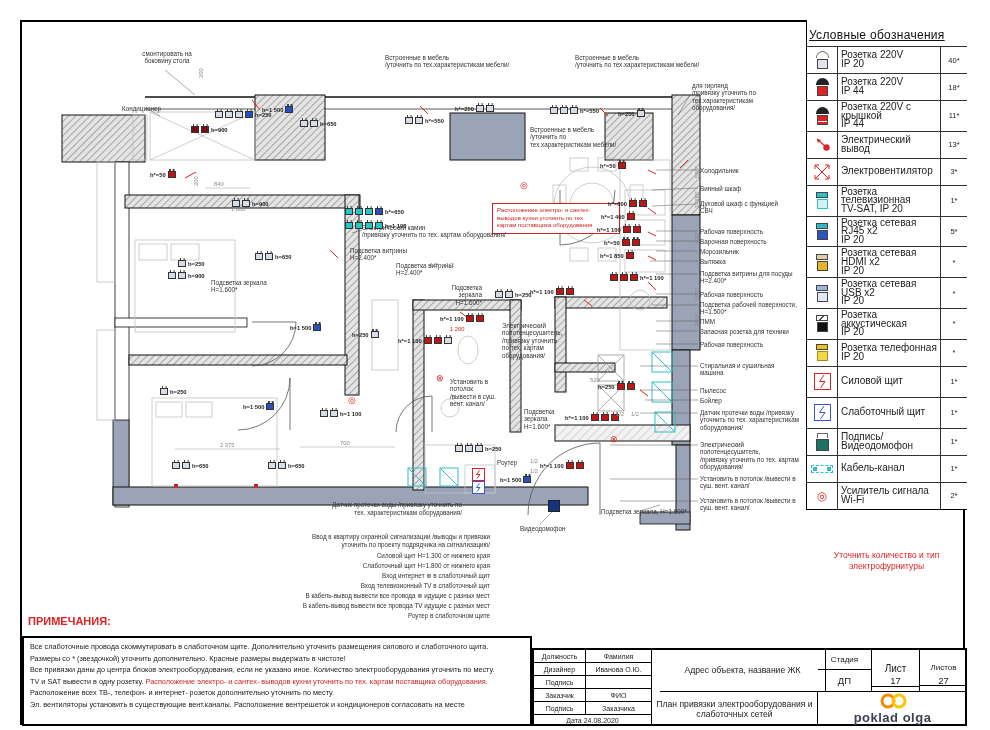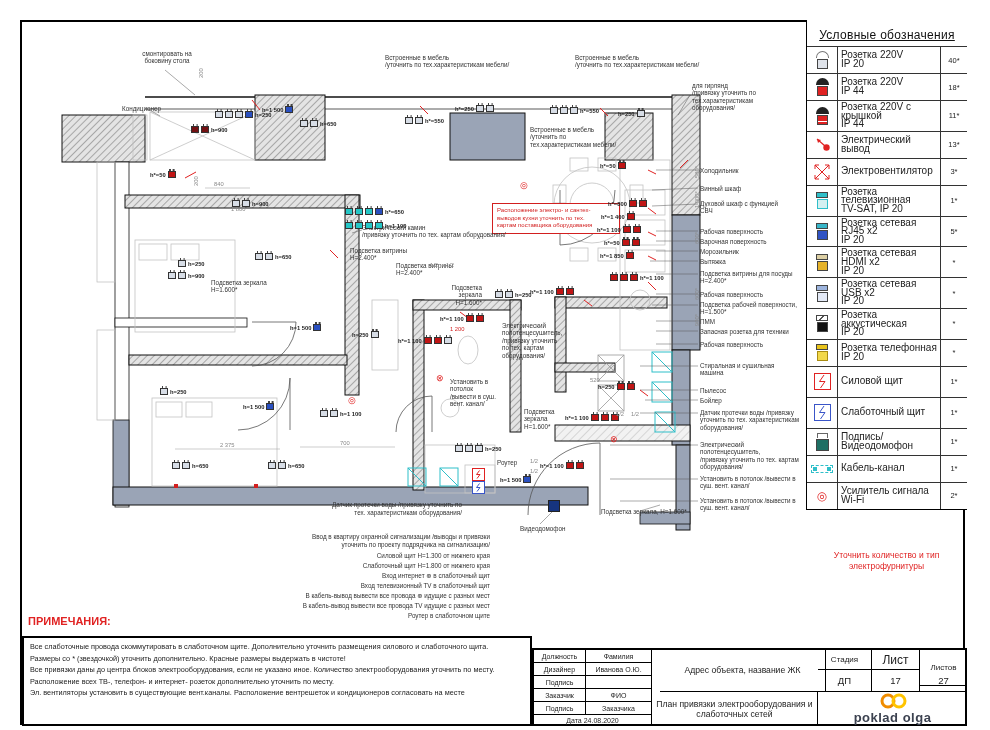--- a/index.html
+++ b/index.html
@@ -26,21 +26,21 @@
   .sk.r{background:#c01515}.sk.g{background:#d7dde6}.sk.b{background:#2a50c0}.sk.t{background:#25c6c6}.sk.d{background:#731012}
   .wifi{position:absolute;color:#e02222;font-size:9px;line-height:9px}
   .vent{position:absolute;color:#e02222;font-size:9px;line-height:9px}
   .pbox{position:absolute;width:11px;height:11px;border:1px solid;background:#fff;display:flex;align-items:center;justify-content:center}
   .dmf{position:absolute;width:10px;height:10px;background:#16347e;border:1px solid #222}
   .warnbox{position:absolute;border:1px solid #d21f1f;color:#d21f1f;background:#fff;
            font-size:6px;line-height:7.6px;padding:3px 4px;white-space:pre-line}
 
   
   .legend{position:absolute;left:806px;top:20px;width:161px;border-left:1.5px solid #000;border-bottom:1.5px solid #000;box-sizing:border-box;background:#fff}
-  .ltitle{font-size:12px;letter-spacing:0.3px;text-align:center;padding:8px 2px 4px;text-decoration:underline;color:#111}
+  .ltitle{font-size:12px;letter-spacing:0.3px;padding:8px 2px 4px;text-decoration:underline;color:#111}
   .lrow{display:flex;align-items:center;border-top:1px solid #333;min-height:26px}
   .licell{width:30px;display:flex;justify-content:center;align-self:stretch;align-items:center;border-right:1px solid #333}
   .ltxt{flex:1;padding:2px 3px;font-size:10px;line-height:8.6px;color:#222}
   .ltxt span{display:block}
   .lcnt{width:26px;align-self:stretch;display:flex;align-items:center;justify-content:center;border-left:1px solid #333;font-size:7.5px;color:#222}
   .lfoot{position:absolute;left:806px;top:550px;width:161px;text-align:center;font-size:8.5px;line-height:11px;color:#e02222;white-space:pre-line}
   .ic{display:flex;flex-direction:column;align-items:center;gap:1px}
   .lsq{width:11px;height:10px;border:0.7px solid #444;box-sizing:border-box;display:block}
   .lsq.s{width:12px;height:6px}
   .dome{width:13px;height:6.5px;background:#222;border-radius:7px 7px 0 0;display:block}
@@ -752,41 +752,42 @@
   </div>
 </div>
 <div class="lfoot">Уточнить количество и тип
 электрофурнитуры</div>
 
 <div class="notes-head">ПРИМЕЧАНИЯ:</div>
 <div class="notes">
   <div class="nline">Все слаботочные провода скоммутировать в слаботочном щите. Дополнительно уточнить размещения силового и слаботочного щита.</div>
   <div class="nline">Размеры со * (звездочкой) уточнить дополнительно. Красные размеры выдержать в чистоте!</div>
   <div class="nline">Все привязки даны до центра блоков электрооборудования, если не указано иное. Количество электрооборудования уточнить по месту.</div>
+  <div class="nline"><span>TV и SAT вывести в одну розетку.</span> <span class="red">Расположение электро- и сантех- выводов кухни уточнить по тех. картам поставщика оборудования.</span></div>
   <div class="nline">Расположение всех ТВ-, телефон- и интернет- розеток дополнительно уточнить по месту.</div>
   <div class="nline">Эл. вентиляторы установить в существующие вент.каналы. Расположение вентрешеток и кондиционеров согласовать на месте</div>
 </div>
 
 <div class="tb">
   <div class="tc" style="left:0;top:0;width:52px;height:13px">Должность</div>
   <div class="tc" style="left:52px;top:0;width:66px;height:13px">Фамилия</div>
   <div class="tc" style="left:0;top:13px;width:52px;height:13px">Дизайнер</div>
   <div class="tc" style="left:52px;top:13px;width:66px;height:13px">Иванова О.Ю.</div>
   <div class="tc" style="left:0;top:26px;width:52px;height:13px">Подпись</div>
   <div class="tc" style="left:52px;top:26px;width:66px;height:13px"></div>
   <div class="tc" style="left:0;top:39px;width:52px;height:13px">Заказчик</div>
   <div class="tc" style="left:52px;top:39px;width:66px;height:13px">ФИО</div>
   <div class="tc" style="left:0;top:52px;width:52px;height:13px">Подпись</div>
   <div class="tc" style="left:52px;top:52px;width:66px;height:13px">Заказчика</div>
   <div class="tc" style="left:0;top:65px;width:118px;height:11px;border-bottom:none">Дата 24.08.2020</div>
   <div class="tc big" style="left:126px;top:0;width:166px;height:42px">Адрес объекта, название ЖК</div>
   <div class="tc big" style="left:118px;top:42px;width:166px;height:34px;border-bottom:none">План привязки электрооборудования и
 слаботочных сетей</div>
   <div class="tc" style="left:284px;top:0;width:54px;height:20px;font-size:8px">Стадия</div>
-  <div class="tc" style="left:338px;top:0;width:48px;height:20px;font-size:12px">Лист</div>
+  <div class="tc" style="left:338px;top:0;width:48px;height:37px;font-size:10px">Лист</div>
   <div class="tc" style="left:386px;top:0;width:47px;height:36px;font-size:8px;border-right:none">Листов</div>
   <div class="tc" style="left:284px;top:20px;width:54px;height:22px;font-size:9.5px">ДП</div>
   <div class="tc" style="left:338px;top:20px;width:48px;height:22px;font-size:9.5px">17</div>
   <div class="tc" style="left:386px;top:20px;width:47px;height:22px;font-size:9.5px;border-right:none">27</div>
   <div class="logo">
     <svg width="40" height="17">
       <circle cx="15" cy="8" r="6" fill="none" stroke="#f08c00" stroke-width="3"></circle>
       <circle cx="26" cy="8" r="6" fill="none" stroke="#ffc400" stroke-width="3"></circle>
     </svg>
     <span class="logotext">poklad olga</span>

